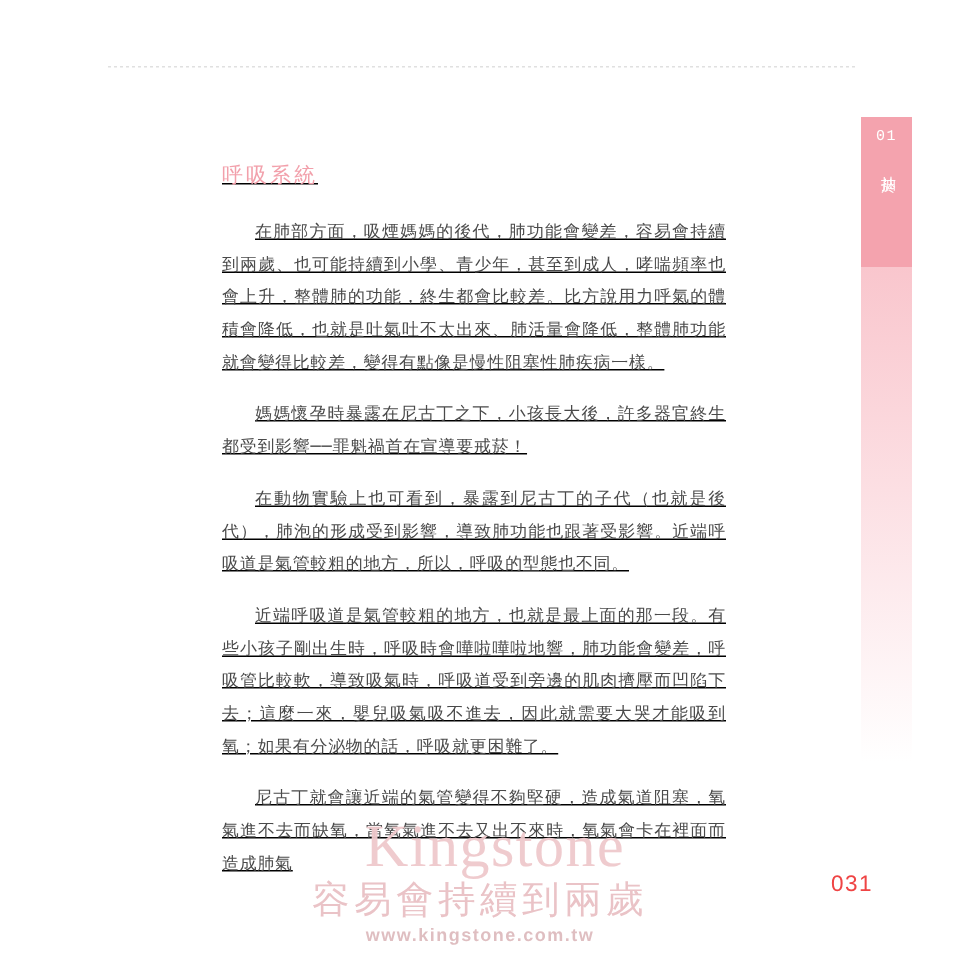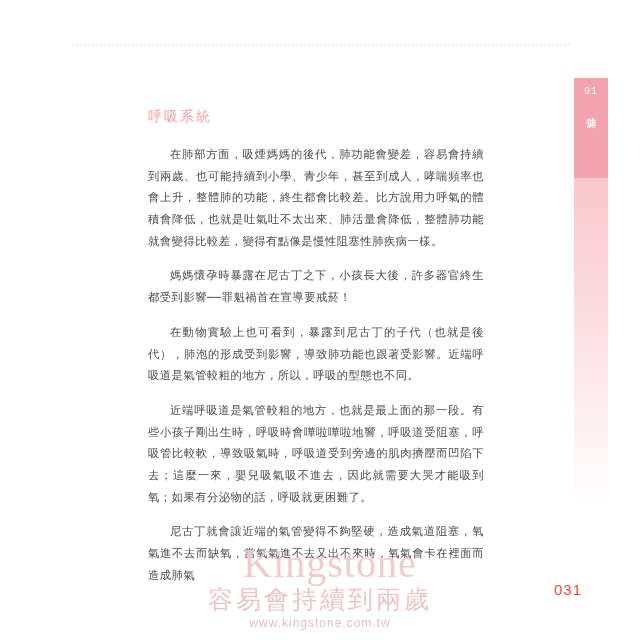--- a/index.html
+++ b/index.html
@@ -71,20 +71,21 @@
     height: 330px;
     background: linear-gradient(to bottom, #f9c6cd 0%, #fcdfe3 45%, #ffffff 100%);
   }
 
   
   .col {
     position: absolute;
     left: 148px;
     top: 108px;
     width: 336px;
+    text-decoration: underline;
   }
   .heading {
     color: #f2a0ab;
     font-size: 14px;
     letter-spacing: 2px;
     margin: 0 0 18px 0;
     font-weight: normal;
   }
   p.para {
     margin: 0 0 13px 0;
@@ -133,41 +134,42 @@
     margin-top: 2px;
     opacity: .9;
   }
   .wm-url {
     font-family: "Liberation Sans", sans-serif;
     font-size: 12px;
     color: #dcb8bb;
     letter-spacing: 1px;
     margin-top: 3px;
     opacity: .9;
+    font-weight: bold;
   }
 </style>
 </head>
 <body>
 
 <div class="page">
 
   <div class="top-rule"></div>
 
   <div class="side-tab-fade"></div>
   <div class="side-tab">
     <span class="tab-num">01</span>
     <span class="tab-label">抽菸</span>
   </div>
 
   <div class="col">
     <h2 class="heading">呼吸系統</h2>
     <p class="para">在肺部方面，吸煙媽媽的後代，肺功能會變差，容易會持續到兩歲、也可能持續到小學、青少年，甚至到成人，哮喘頻率也會上升，整體肺的功能，終生都會比較差。比方說用力呼氣的體積會降低，也就是吐氣吐不太出來、肺活量會降低，整體肺功能就會變得比較差，變得有點像是慢性阻塞性肺疾病一樣。</p>
     <p class="para">媽媽懷孕時暴露在尼古丁之下，小孩長大後，許多器官終生都受到影響──罪魁禍首在宣導要戒菸！</p>
     <p class="para">在動物實驗上也可看到，暴露到尼古丁的子代（也就是後代），肺泡的形成受到影響，導致肺功能也跟著受影響。近端呼吸道是氣管較粗的地方，所以，呼吸的型態也不同。</p>
-    <p class="para">近端呼吸道是氣管較粗的地方，也就是最上面的那一段。有些小孩子剛出生時，呼吸時會嘩啦嘩啦地響，呼吸道受阻塞，呼吸管比較軟，導致吸氣時，呼吸道受到旁邊的肌肉擠壓而凹陷下去；這麼一來，嬰兒吸氣吸不進去，因此就需要大哭才能吸到氧；如果有分泌物的話，呼吸就更困難了。</p>
+    <p class="para">近端呼吸道是氣管較粗的地方，也就是最上面的那一段。有些小孩子剛出生時，呼吸時會嘩啦嘩啦地響，肺功能會變差，呼吸管比較軟，導致吸氣時，呼吸道受到旁邊的肌肉擠壓而凹陷下去；這麼一來，嬰兒吸氣吸不進去，因此就需要大哭才能吸到氧；如果有分泌物的話，呼吸就更困難了。</p>
     <p class="para">尼古丁就會讓近端的氣管變得不夠堅硬，造成氣道阻塞，氧氣進不去而缺氧，當氧氣進不去又出不來時，氧氣會卡在裡面而造成肺氣</p>
   </div>
 
   <div class="page-number">031</div>
 
   <div class="watermark">
     <div class="wm-main">Kingstone</div>
     <div class="wm-sub">容易會持續到兩歲</div>
     <div class="wm-url">www.kingstone.com.tw</div>
   </div>

